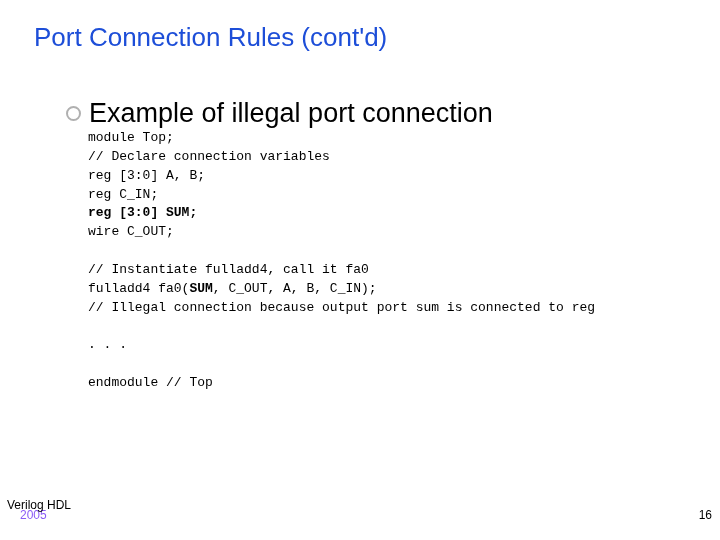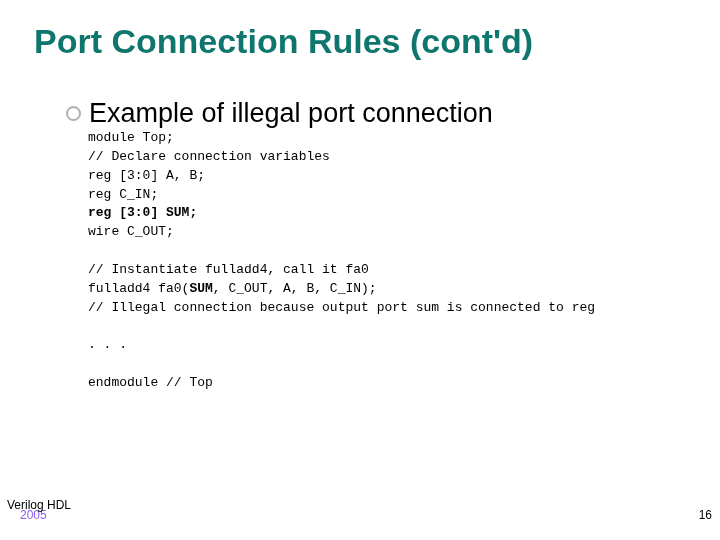--- a/index.html
+++ b/index.html
@@ -15,23 +15,23 @@
   .slide {
     position: relative;
     width: 720px;
     height: 540px;
     box-sizing: border-box;
   }
   .title {
     position: absolute;
     top: 22px;
     left: 34px;
-    font-size: 34px;
-    color: #0f766e;
-    font-weight: 700;
+    font-size: 26px;
+    color: #1d4ed8;
+    font-weight: 400;
   }
   .bullet-row {
     position: absolute;
     top: 98px;
     left: 66px;
     display: flex;
     align-items: center;
     text-align: right;
   }
   .bullet-dot {

